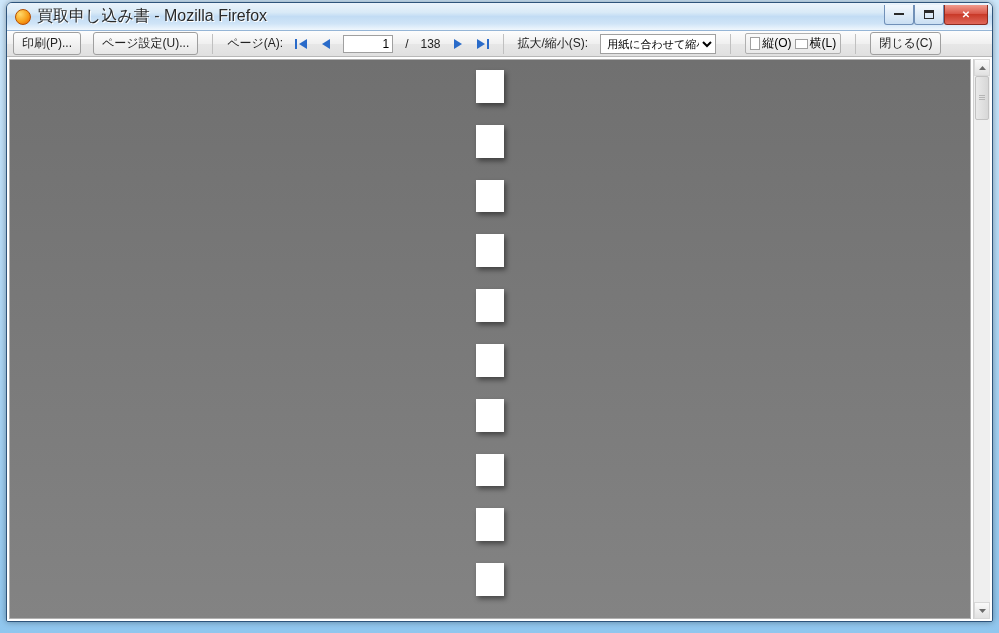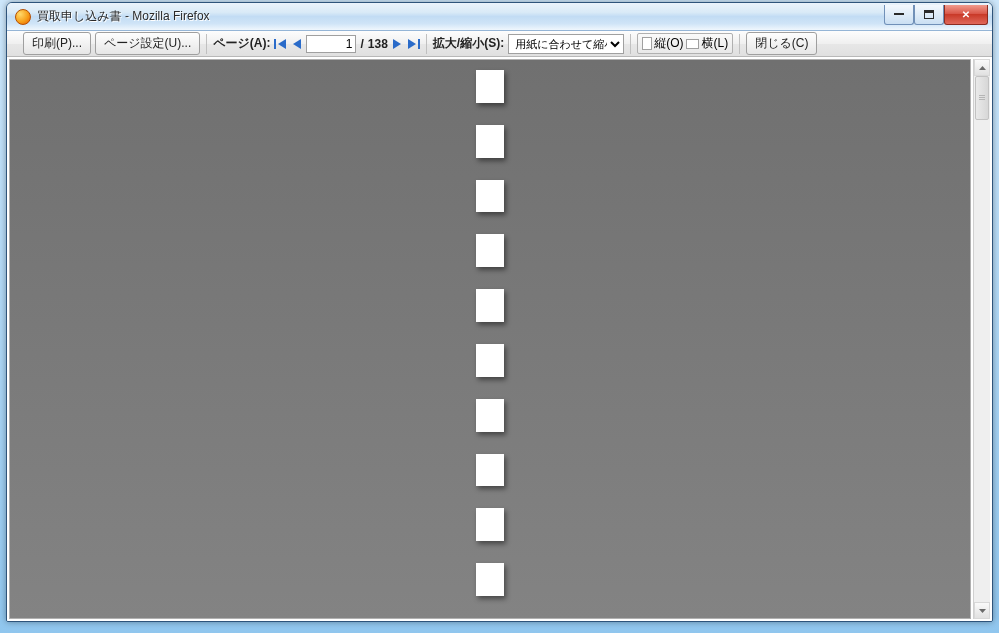--- a/index.html
+++ b/index.html
@@ -23,21 +23,21 @@
       display: flex; align-items: center; gap: 6px;
       padding: 0 4px 0 8px;
       border-bottom: 1px solid #95b5d6;
     }
     .ff-icon {
       width: 16px; height: 16px; border-radius: 50%;
       background: radial-gradient(circle at 30% 30%, #ffd96b 0%, #f7a01a 55%, #e85c00 100%);
       border: 1px solid #b54e00;
     }
     .titlebar span.title {
-      font-size: 12px; color: #2a2a2a; text-shadow: 1px 1px 0 #fff;
+      font-size: 16px; color: #2a2a2a; text-shadow: 1px 1px 0 #fff;
     }
     .spacer { flex: 1; }
     .ctrl-group { display: flex; gap: 0; height: 20px; margin-top: -4px; }
     .ctrl {
       width: 30px; height: 20px;
       border: 1px solid #7090b8; border-radius: 0 0 3px 3px;
       display: flex; align-items: center; justify-content: center; gap: 1px;
       font-size: 12px;
     }
     .ctrl.min, .ctrl.max {
@@ -51,34 +51,34 @@
       color: #fff; font-weight: bold;
     }
     .ctrl .dash { width: 10px; height: 2px; background: #2a2a2a; }
     .ctrl .sq { width: 10px; height: 9px; border: 1px solid #2a2a2a; border-top-width: 3px; }
     .ctrl .x::before { content: "✕"; font-size: 10px; font-weight: bold; }
 
     .toolbar {
       height: 26px; flex: 0 0 26px;
       background: linear-gradient(to bottom, #fdfdfd 0%, #f0f0f0 50%, #e7e7e7 51%, #e0e0e0 100%);
       border-bottom: 1px solid #b8b8b8;
-      display: flex; align-items: center; gap: 4px;
-      padding: 0 16px; font-size: 12px;
+      display: flex; align-items: center; gap: 12px;
+      padding: 0 6px; font-size: 12px;
     }
     .btn {
       padding: 2px 8px;
       background: linear-gradient(to bottom, #fefefe, #e6e6e6);
       border: 1px solid #9f9f9f; border-radius: 3px;
       font-size: 12px; color: #222;
       cursor: pointer;
     }
     .sep {
       width: 1px; height: 20px; background: #c0c0c0; margin: 0 2px;
     }
-    .label { color: #222; font-weight: bold; }
+    .label { color: #222; }
     .nav-icon {
       cursor: pointer; display: inline-flex; align-items: center;
       color: #2a6bc9; font-size: 13px;
     }
     .page-input {
       width: 50px; height: 18px;
       border: 1px solid #a0a0a0; background: #fff;
       text-align: right; font-size: 12px; padding-right: 3px;
     }
     .zoom-select {

